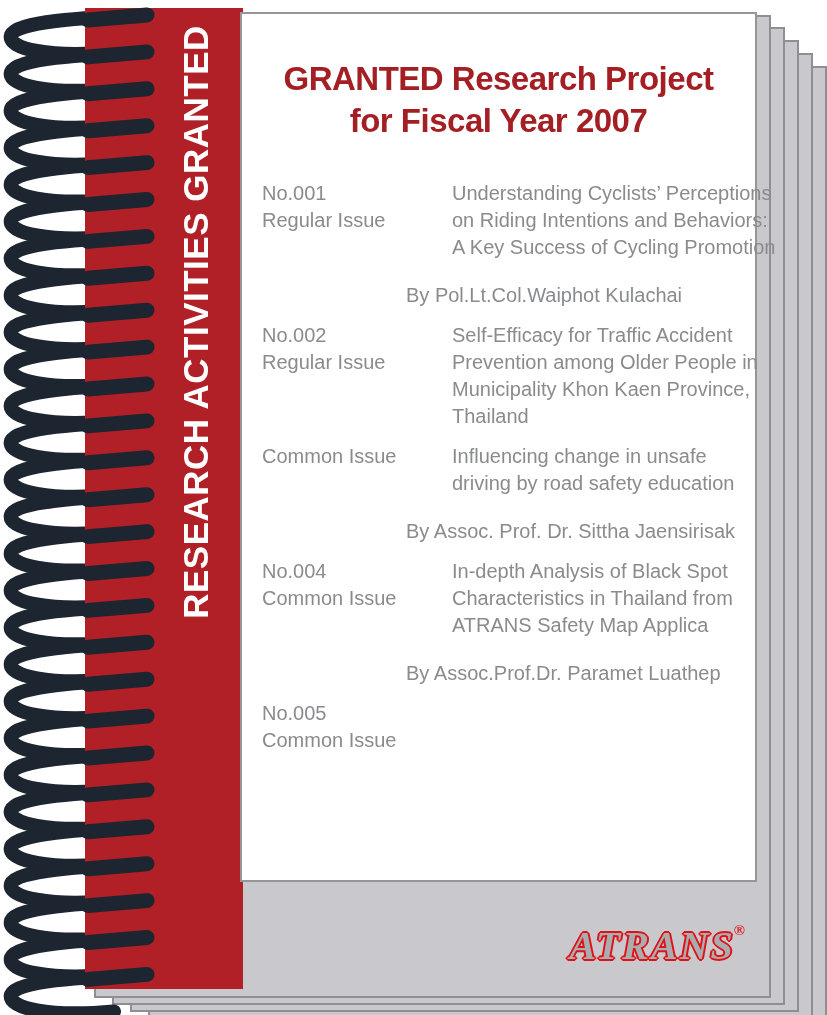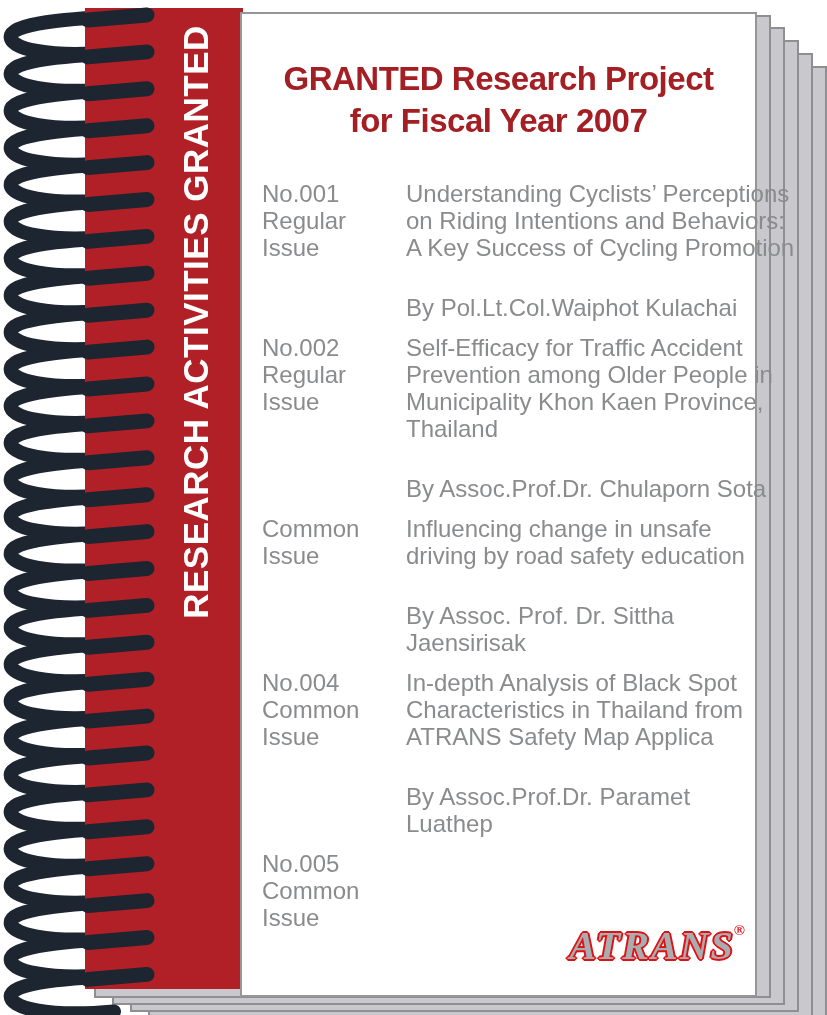--- a/index.html
+++ b/index.html
@@ -26,34 +26,34 @@
   
   .red-cover{position:absolute;left:85px;top:8px;width:158px;height:981px;
     background:var(--cover-red,#b02026);z-index:3;}
   .spine-label{
     position:absolute;left:196px;top:322px;z-index:6;
     transform:translate(-50%,-50%) rotate(-90deg);
     color:#ffffff;font-size:35px;font-weight:bold;letter-spacing:0.5px;white-space:nowrap;
   }
 
   
-  .page{position:absolute;left:240px;top:12px;width:517px;height:985px;
+  .page{position:absolute;left:240px;top:12px;width:517px;height:870px;
     background:#ffffff;border:2px solid #96969a;box-sizing:border-box;z-index:5;}
   .page-title{
     margin:44px 10px 0 10px;text-align:center;
     color:var(--title-red,#a41f24);
     font-size:33px;font-weight:bold;line-height:1.27;
     letter-spacing:-0.5px;white-space:pre-line;
   }
-  .entries{margin:38px 0 0 20px;color:var(--entry-gray,#8a8b8d);font-size:24px;line-height:27px;}
+  .entries{margin:38px 0 0 20px;color:var(--entry-gray,#8a8b8d);font-size:20px;line-height:27px;}
   .entry{display:flex;margin-bottom:13px;}
   .entry-label{width:144px;flex:none;}
   .entry-body{flex:1;}
-  .entry-title{white-space:pre;}
-  .entry-author{margin-top:33px;}
+  .entry-title{white-space:pre;margin-left:46px;}
+  .entry-author{margin-top:21px;}
 
   
   .logo{
     position:absolute;right:9px;top:908px;z-index:6;
     font-family:"Liberation Serif",serif;font-style:italic;font-weight:bold;
     font-size:40px;letter-spacing:2px;color:var(--logo-gray,#a9adb0);
     text-shadow:
       -2px 0 0 var(--logo-red,#e01216), 2px 0 0 var(--logo-red,#e01216),
       0 -2px 0 var(--logo-red,#e01216), 0 2px 0 var(--logo-red,#e01216),
       -1px -1px 0 var(--logo-red,#e01216), 1px -1px 0 var(--logo-red,#e01216),
@@ -159,21 +159,20 @@
     <div class="entry">
       <div class="entry-label">
         <div>No.002</div>
         <div>Regular Issue</div>
       </div>
       <div class="entry-body">
         <div class="entry-title">Self-Efficacy for Traffic Accident
 Prevention among Older People in
 Municipality Khon Kaen Province,
 Thailand</div>
-        <div class="entry-author">By Assoc.Prof.Dr. Chulaporn Sota</div>
       </div>
     </div>
 
     <div class="entry">
       <div class="entry-label">
         <div>Common Issue</div>
       </div>
       <div class="entry-body">
         <div class="entry-title">Influencing change in unsafe
 driving by road safety education</div>

